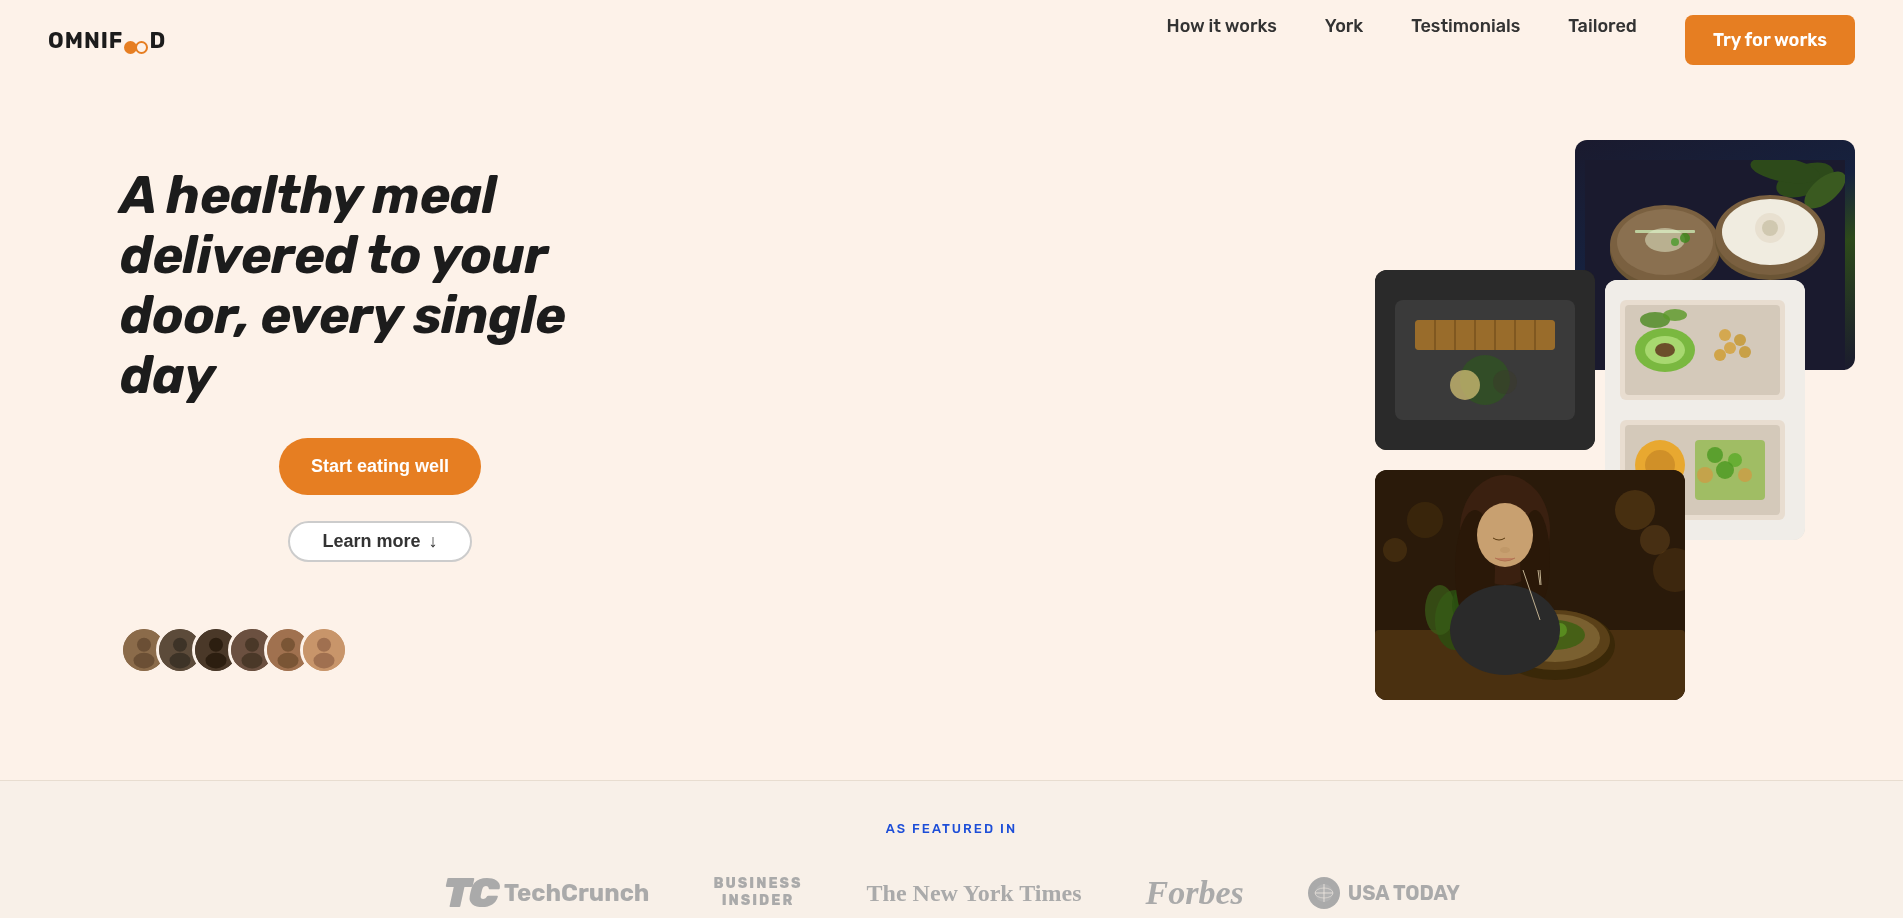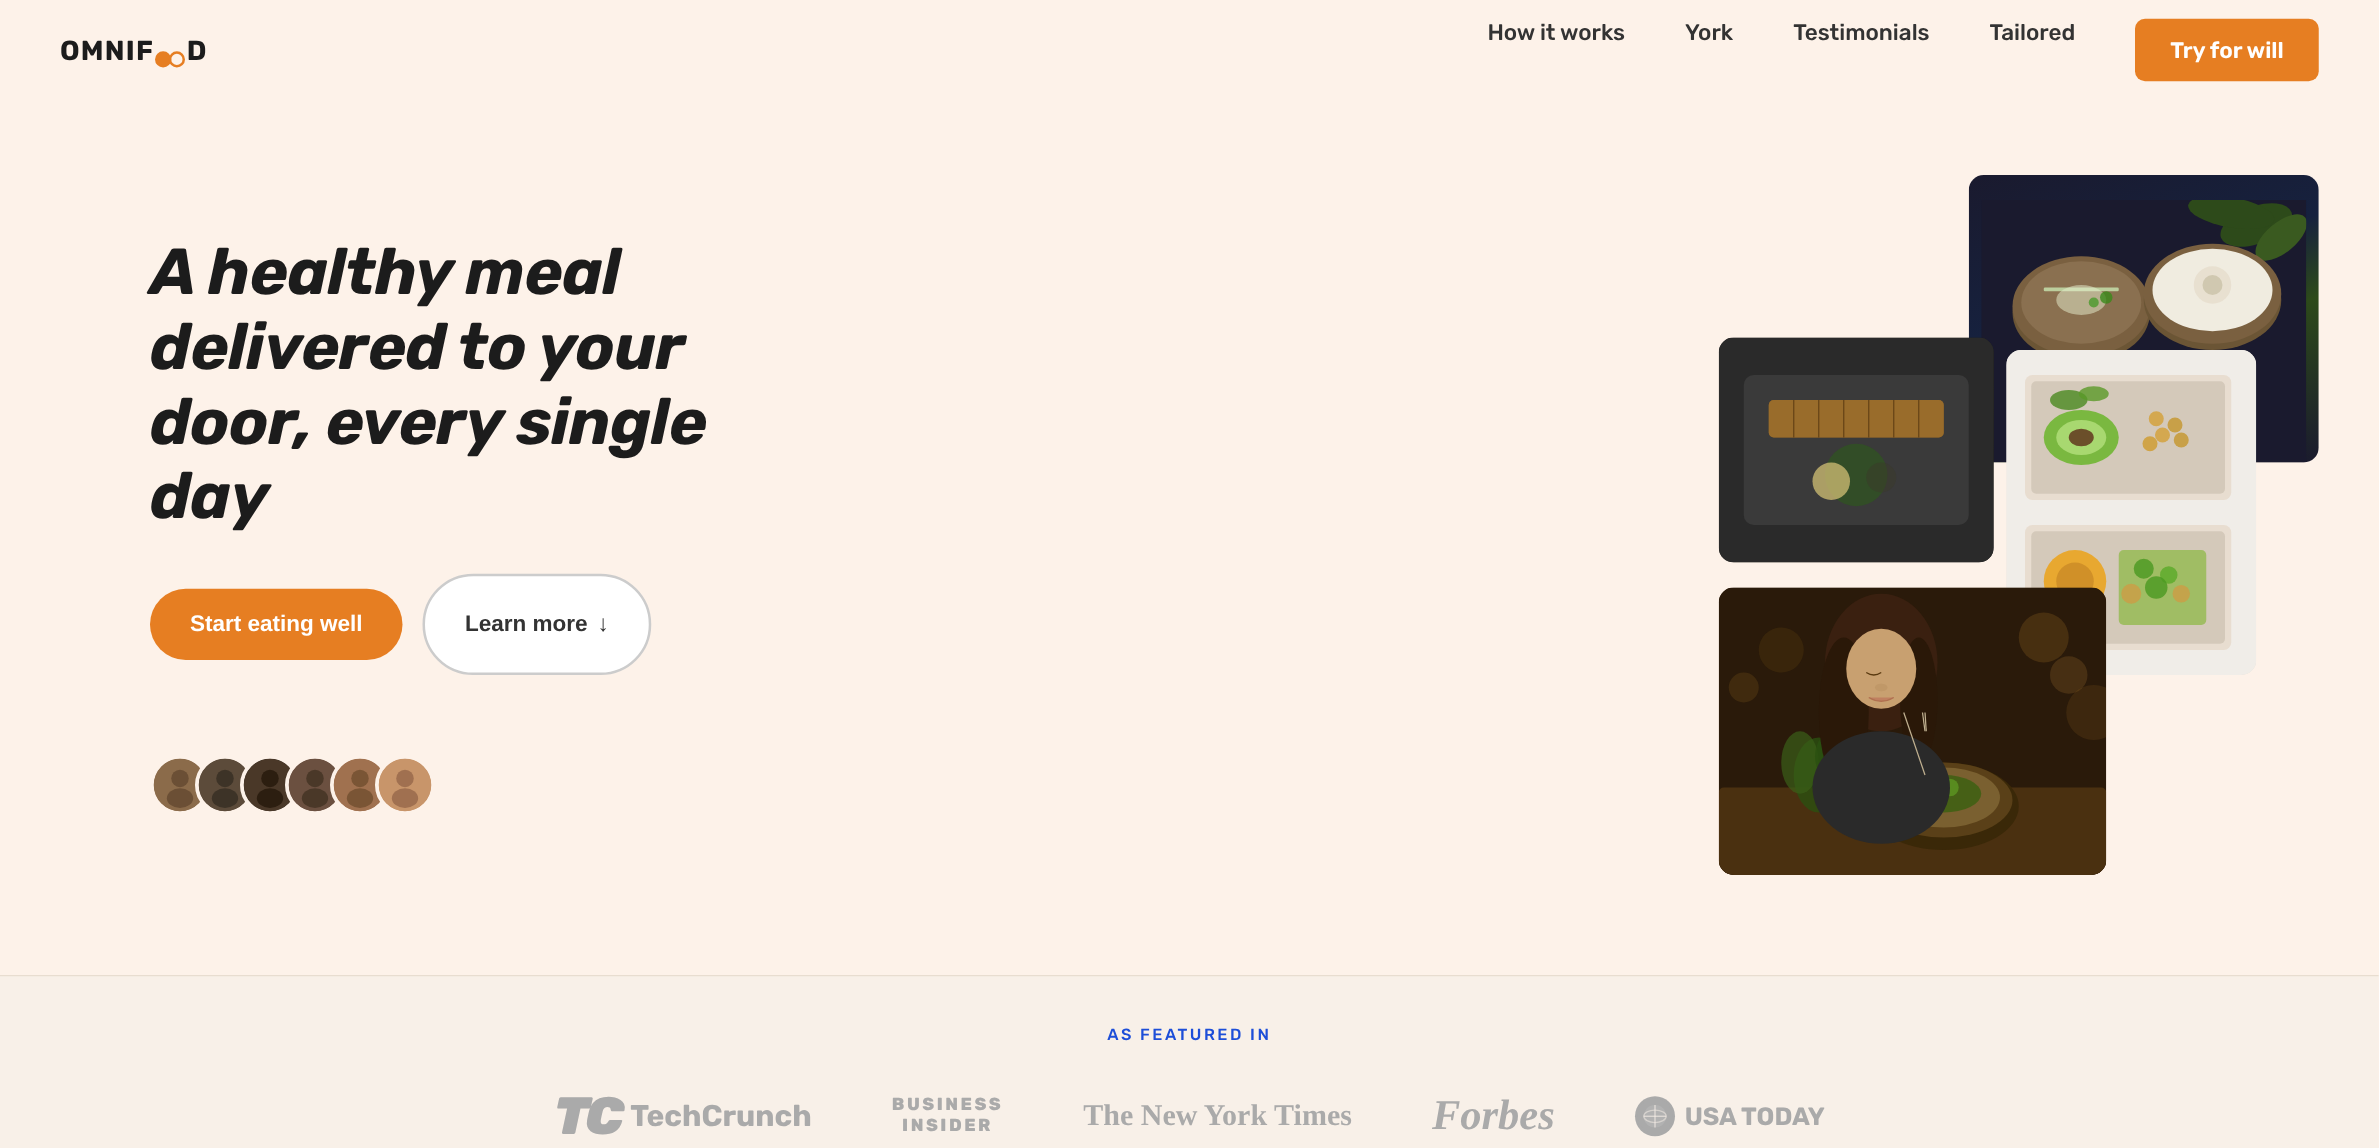--- a/index.html
+++ b/index.html
@@ -121,42 +121,43 @@
       font-size: 18px;
       line-height: 1.7;
       color: #555;
       margin-bottom: 48px;
       max-width: 480px;
     }
 
     .hero-buttons {
       display: flex;
       align-items: center;
-      gap: 16px;
+      gap: 26px;
       margin-bottom: 64px;
+      flex-direction: column;
     }
 
     .btn-primary {
       background-color: #e67e22;
       color: #fff;
       border: none;
       border-radius: 50px;
       padding: 18px 32px;
       font-size: 18px;
       font-weight: 600;
       cursor: pointer;
       white-space: nowrap;
     }
 
     .btn-secondary {
       background-color: #fff;
       color: #333;
       border: 2px solid #ccc;
       border-radius: 50px;
-      padding: 28px 32px;
+      padding: 8px 32px;
       font-size: 18px;
       font-weight: 600;
       cursor: pointer;
       white-space: nowrap;
       display: flex;
       align-items: center;
       gap: 8px;
     }
 
     .hero-social-proof {
@@ -362,21 +363,21 @@
       <span class="logo-circle-outline"></span>
     </span>
     <span class="logo-text">D</span>
   </div>
 
   <nav>
     <a class="nav-link" href="#">How it works</a>
     <a class="nav-link" href="#">York</a>
     <a class="nav-link" href="#">Testimonials</a>
     <a class="nav-link" href="#">Tailored</a>
-    <a class="btn-try" href="#">Try for will</a>
+    <a class="btn-try" href="#">Try for works</a>
   </nav>
 </header>
 
 <section class="hero-section">
   <div class="hero-content">
     <h1 class="hero-title">A healthy meal delivered to your door, every single day</h1>
 
     <div class="hero-buttons">
       <button class="btn-primary">Start eating well</button>
       <button class="btn-secondary">

